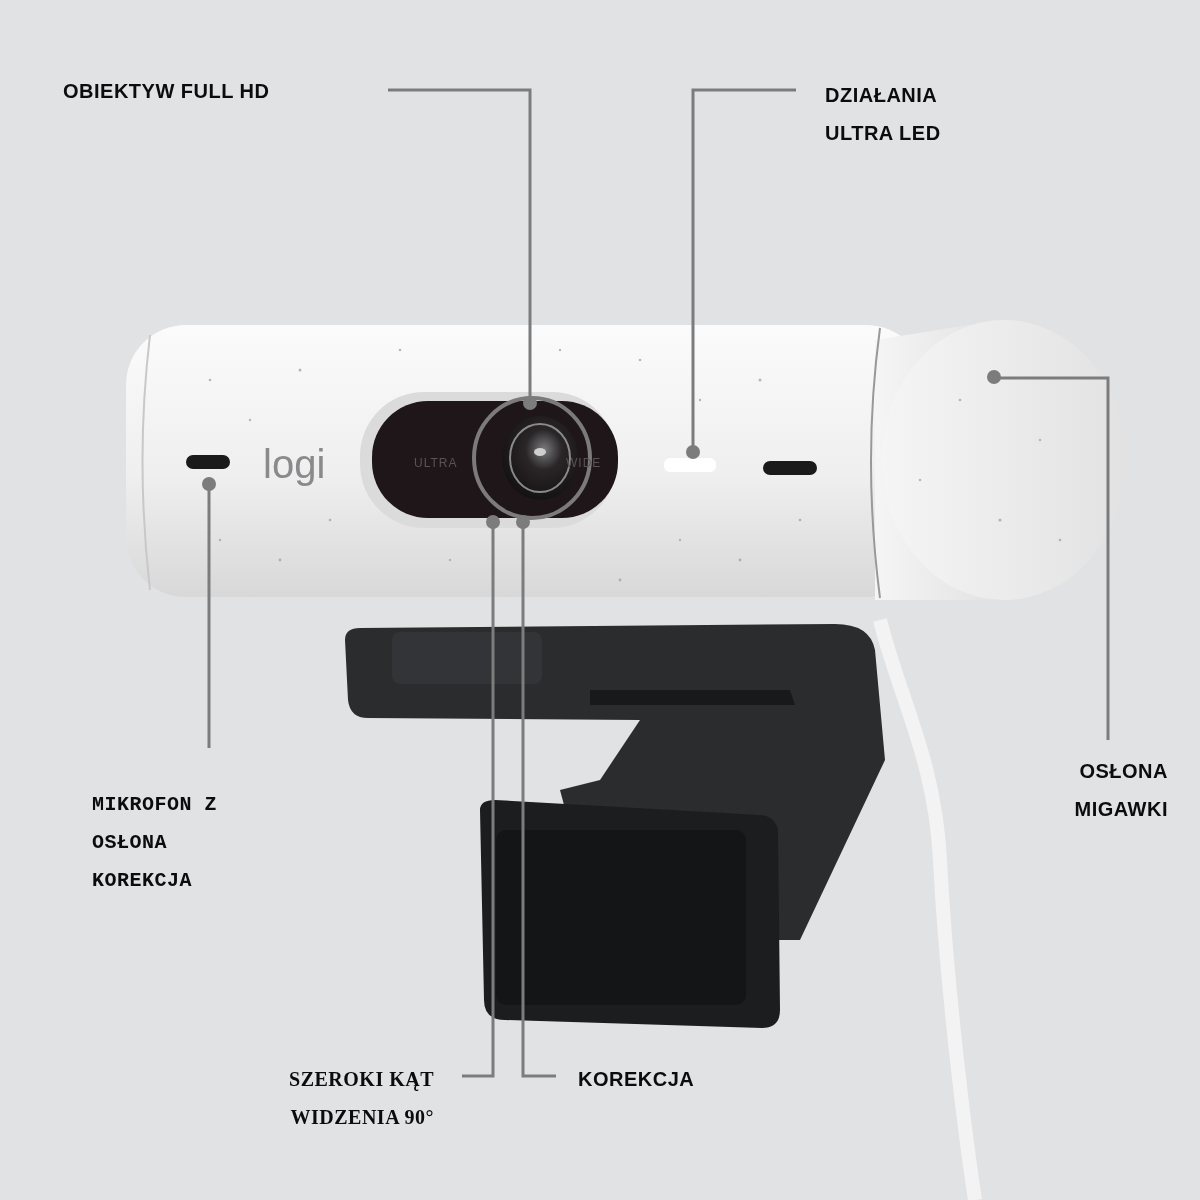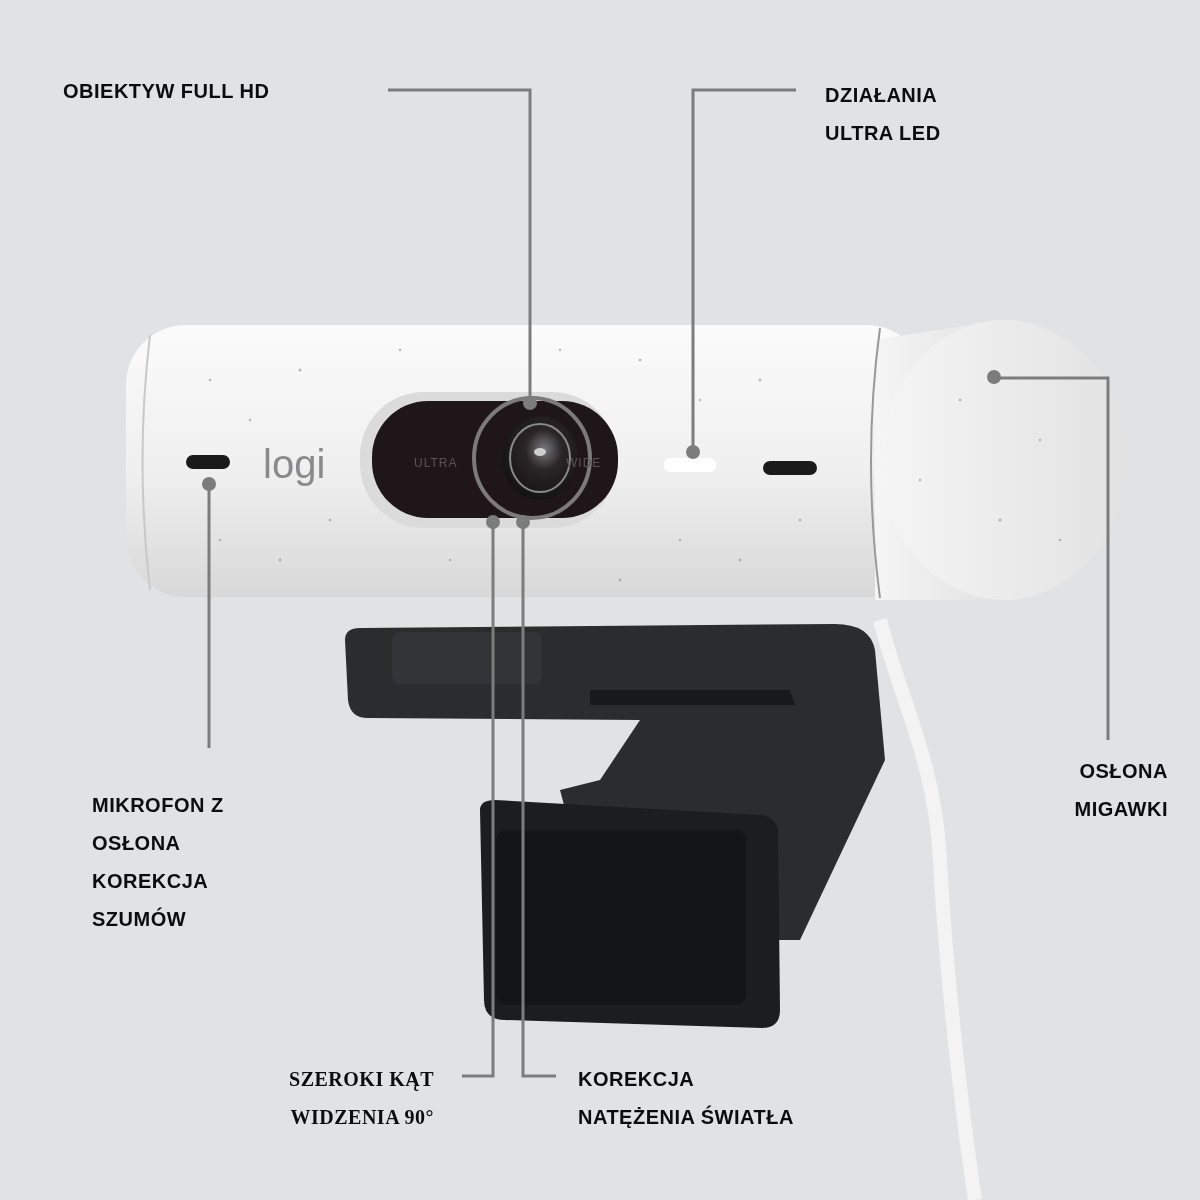--- a/index.html
+++ b/index.html
@@ -112,33 +112,31 @@
 
 <div class="label" style="left:63px; top:72px;">
   <span>OBIEKTYW FULL HD</span>
 </div>
 
 <div class="label" style="left:825px; top:76px;">
   <span>DZIAŁANIA</span>
   <span>ULTRA LED</span>
 </div>
 
-<div class="label" style="left:92px; top:786px;">
+<div class="label" style="left:92px; top:786px;font-family:Liberation Mono, monospace;">
   <span>MIKROFON Z</span>
   <span>OSŁONA</span>
   <span>KOREKCJA</span>
-  <span>SZUMÓW</span>
 </div>
 
 <div class="label right" style="right:32px; top:752px;">
   <span>OSŁONA</span>
   <span>MIGAWKI</span>
 </div>
 
 <div class="label right" style="right:766px; top:1060px;font-family:Liberation Serif, serif;">
   <span>SZEROKI KĄT</span>
   <span>WIDZENIA 90°</span>
 </div>
 
 <div class="label" style="left:578px; top:1060px;">
   <span>KOREKCJA</span>
-  <span>NATĘŻENIA ŚWIATŁA</span>
 </div>
 
 </body></html>

